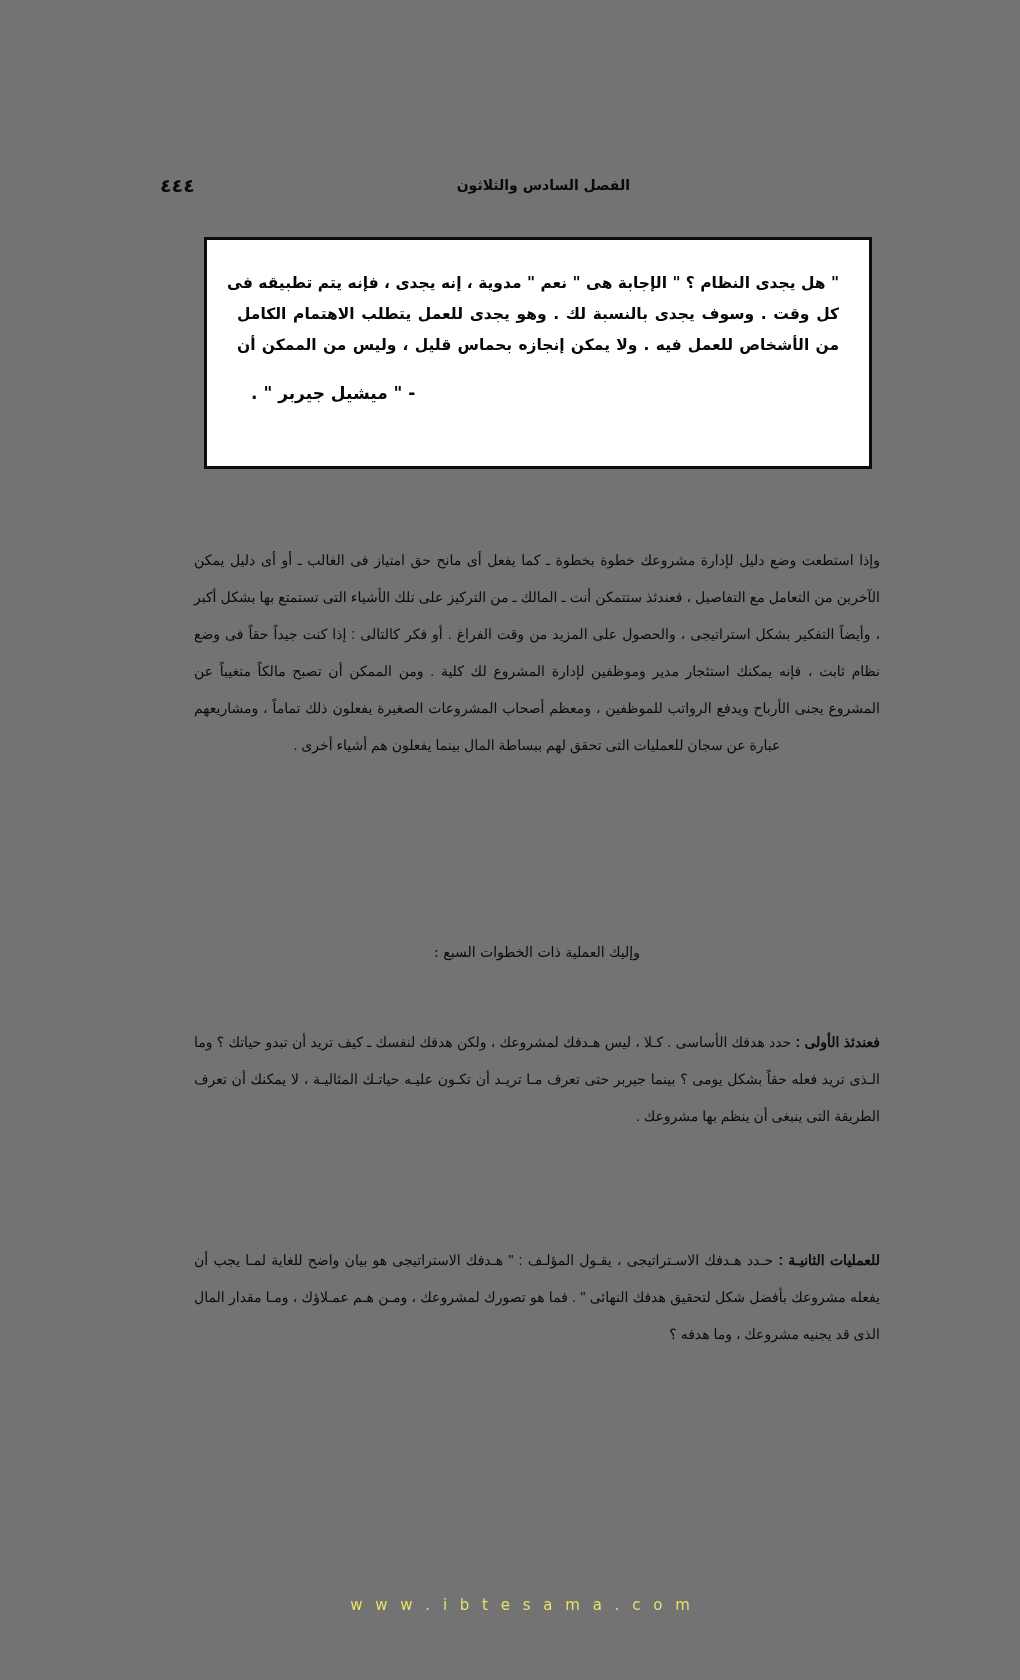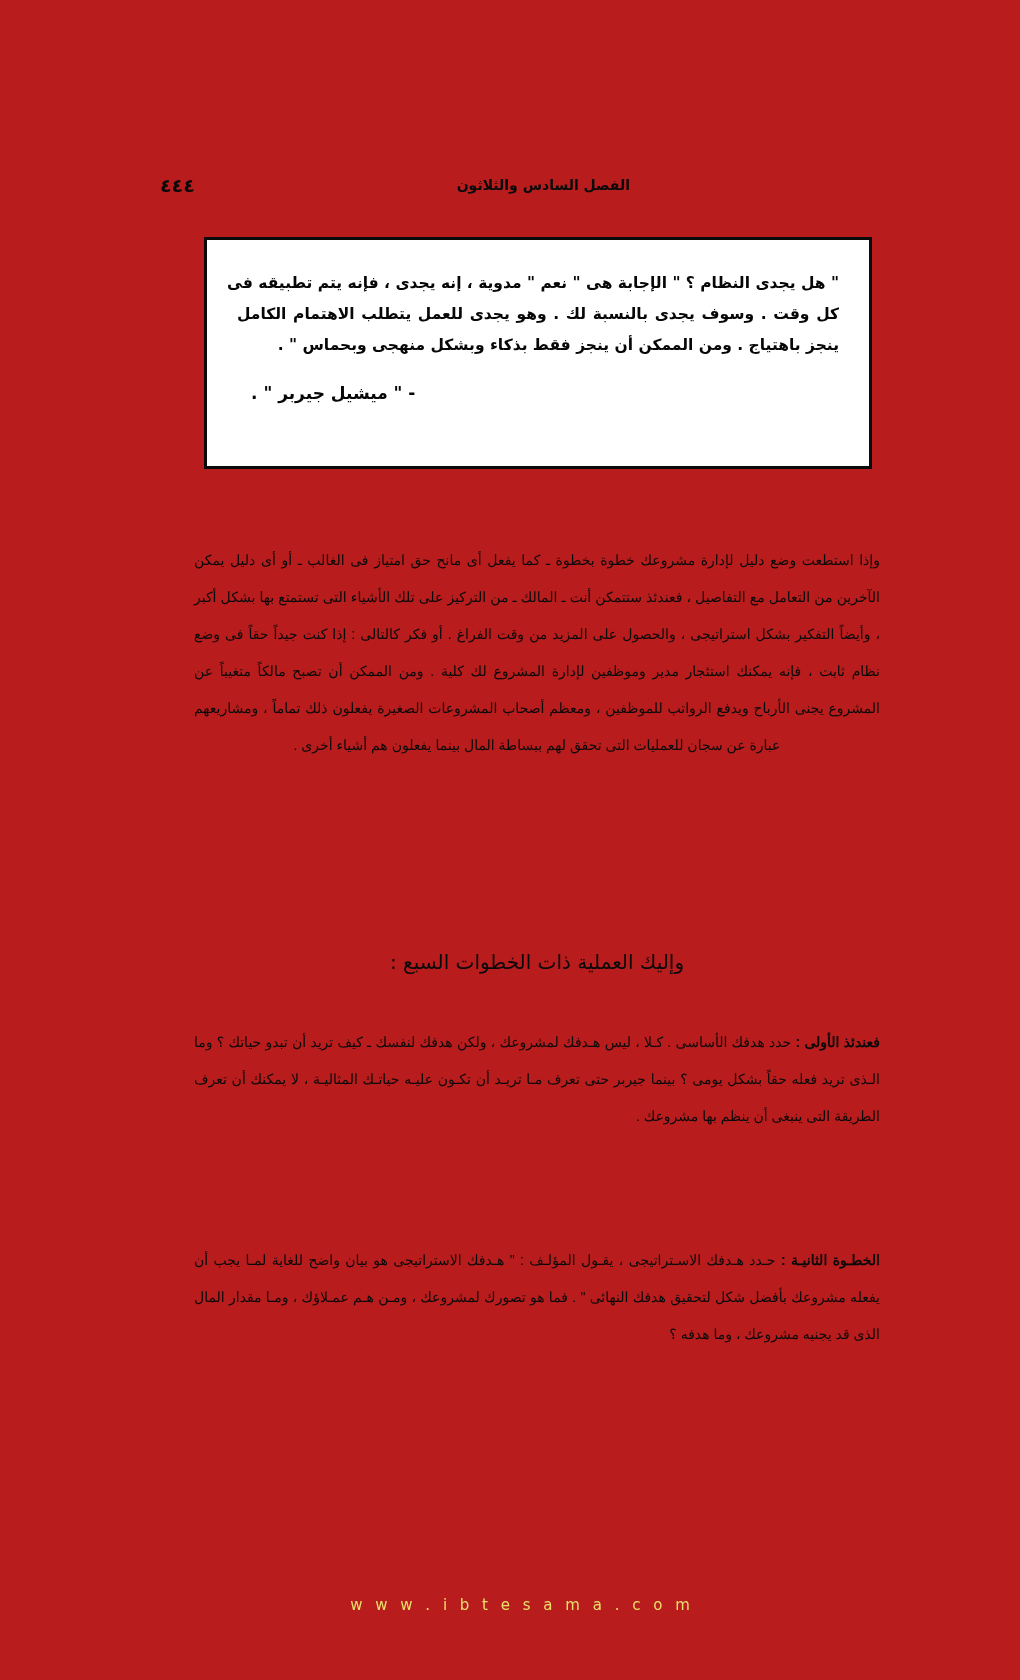--- a/index.html
+++ b/index.html
@@ -9,21 +9,21 @@
   }
 
   body {
     font-family: "DejaVu Sans", sans-serif;
   }
 
   #page {
     position: relative;
     width: 1020px;
     height: 1680px;
-    background: #b91c1c;
+    background: #737373;
     overflow: hidden;
     
   }
 
   .scan-noise {
     position: absolute;
     inset: 0;
     pointer-events: none;
     opacity: .5;
     background-image:
@@ -133,21 +133,21 @@
     font-weight: bold;
   }
 
   #p-intro  { top: 528px; }
   #p-seven  { top: 930px; width: 686px; text-align: center; }
   #p-step1  { top: 1010px; }
   #p-step2  { top: 1228px; }
 
   .seven-line {
     font-family: "DejaVu Sans", sans-serif;
-    font-size: 20px;
+    font-size: 14px;
     color: #0a0a0a;
     text-align: center;
     direction: rtl;
   }
 
   
   .watermark {
     position: absolute;
     top: 1596px;
     left: 0;
@@ -169,35 +169,35 @@
   <div class="scan-noise"></div>
 
   <div class="running-head">
     <span class="page-number">٤٤٤</span>
     <span class="chapter-title">الفصل السادس والثلاثون</span>
   </div>
 
   <div class="quote-box">
     <div class="quote-line">" هل يجدى النظام ؟ " الإجابة هى " نعم " مدوية ، إنه يجدى ، فإنه يتم تطبيقه فى</div>
     <div class="quote-line">كل وقت . وسوف يجدى بالنسبة لك . وهو يجدى للعمل يتطلب الاهتمام الكامل</div>
-    <div class="quote-line last">ينجز باهتياج . ومن الممكن أن ينجز فقط بذكاء وبشكل منهجى وبحماس " .</div>
+    <div class="quote-line">من الأشخاص للعمل فيه . ولا يمكن إنجازه بحماس قليل ، وليس من الممكن أن</div>
     <div class="quote-attrib">- " ميشيل جيربر " .</div>
   </div>
 
   <div class="body-block" id="p-intro">
     <p class="para centered-last">وإذا استطعت وضع دليل لإدارة مشروعك خطوة بخطوة ـ كما يفعل أى مانح حق امتياز فى الغالب ـ أو أى دليل يمكن الآخرين من التعامل مع التفاصيل ، فعندئذ ستتمكن أنت ـ المالك ـ من التركيز على تلك الأشياء التى تستمتع بها بشكل أكبر ، وأيضاً التفكير بشكل استراتيجى ، والحصول على المزيد من وقت الفراغ . أو فكر كالتالى : إذا كنت جيداً حقاً فى وضع نظام ثابت ، فإنه يمكنك استئجار مدير وموظفين لإدارة المشروع لك كلية . ومن الممكن أن تصبح مالكاً متغيباً عن المشروع يجنى الأرباح ويدفع الرواتب للموظفين ، ومعظم أصحاب المشروعات الصغيرة يفعلون ذلك تماماً ، ومشاريعهم عبارة عن سجان للعمليات التى تحقق لهم ببساطة المال بينما يفعلون هم أشياء أخرى .</p>
   </div>
 
   <div class="body-block" id="p-seven">
     <p class="seven-line">وإليك العملية ذات الخطوات السبع  :</p>
   </div>
 
   <div class="body-block" id="p-step1">
     <p class="para"><span class="lead">فعندئذ الأولى :</span><span> حدد هدفك الأساسى . كـلا ، ليس هـدفك لمشروعك ، ولكن هدفك لنفسك ـ كيف تريد أن تبدو حياتك ؟ وما الـذى تريد فعله حقاً بشكل يومى ؟ بينما جيربر حتى تعرف مـا تريـد أن تكـون عليـه حياتـك المثاليـة ، لا يمكنك أن تعرف الطريقة التى ينبغى أن ينظم بها مشروعك .</span></p>
   </div>
 
   <div class="body-block" id="p-step2">
-    <p class="para"><span class="lead">الخطـوة الثانيـة :</span><span> حـدد هـدفك الاسـتراتيجى ، يقـول المؤلـف : " هـدفك الاستراتيجى هو بيان واضح للغاية لمـا يجب أن يفعله مشروعك بأفضل شكل لتحقيق هدفك النهائى " . فما هو تصورك لمشروعك ، ومـن هـم عمـلاؤك ، ومـا مقدار المال الذى قد يجنيه مشروعك ، وما هدفه ؟</span></p>
+    <p class="para"><span class="lead">للعمليات الثانيـة :</span><span> حـدد هـدفك الاسـتراتيجى ، يقـول المؤلـف : " هـدفك الاستراتيجى هو بيان واضح للغاية لمـا يجب أن يفعله مشروعك بأفضل شكل لتحقيق هدفك النهائى " . فما هو تصورك لمشروعك ، ومـن هـم عمـلاؤك ، ومـا مقدار المال الذى قد يجنيه مشروعك ، وما هدفه ؟</span></p>
   </div>
 
   <div class="watermark">w w w . i b t e s a m a . c o m</div>
 
 </div>
 
 </body></html>

